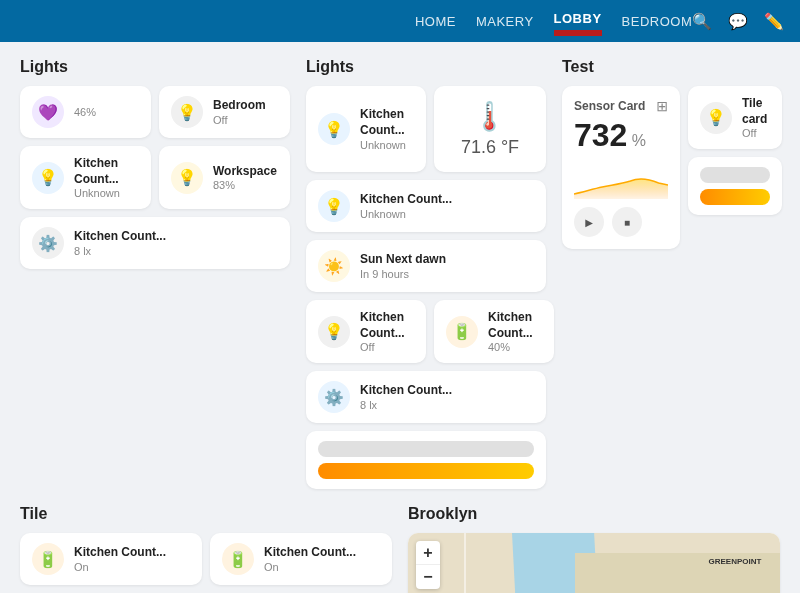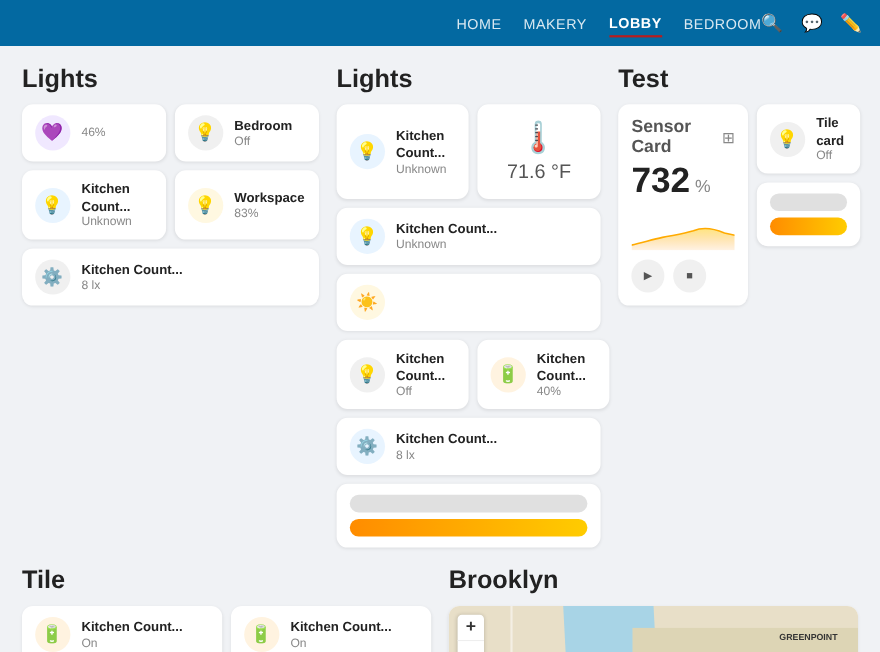--- a/index.html
+++ b/index.html
@@ -18,31 +18,31 @@
     .nav-item {
       color: rgba(255,255,255,0.85);
       font-size: 13px;
       font-weight: 500;
       letter-spacing: 0.5px;
       cursor: pointer;
       padding: 4px 0;
     }
     .nav-item.active {
       color: #fff;
-      border-bottom: 2px solid #b91c1c;
+      border-bottom: 6px solid #b91c1c;
       font-weight: 700;
     }
     .header-icons { display: flex; gap: 16px; align-items: center; }
     .header-icon { color: #fff; cursor: pointer; font-size: 16px; }
 
     
     .main { padding: 16px 20px; background: #f0f2f5; height: calc(593px - 42px); overflow-y: auto; }
 
     
-    .section-title { font-size: 23px; font-weight: 600; color: #222; margin-bottom: 10px; }
+    .section-title { font-size: 16px; font-weight: 600; color: #222; margin-bottom: 10px; }
 
     
     .sections-row { display: flex; gap: 16px; margin-bottom: 16px; }
     .section { flex: 1; }
     .cards-grid { display: flex; flex-wrap: wrap; gap: 8px; }
 
     
     .device-card {
       background: #fff;
       border-radius: 10px;
@@ -76,21 +76,21 @@
     
     .test-section { min-width: 220px; }
     .test-cards { display: flex; flex-direction: column; gap: 8px; }
     .sensor-card {
       background: #fff;
       border-radius: 10px;
       padding: 12px;
       box-shadow: 0 1px 3px rgba(0,0,0,0.08);
     }
     .sensor-card-header { display: flex; justify-content: space-between; align-items: center; margin-bottom: 4px; }
-    .sensor-card-title { font-size: 16px; font-weight: 600; color: #555; }
+    .sensor-card-title { font-size: 12px; font-weight: 600; color: #555; }
     .sensor-icon { font-size: 14px; color: #888; }
     .sensor-value { font-size: 32px; font-weight: 700; color: #222; line-height: 1.1; }
     .sensor-unit { font-size: 16px; color: #888; font-weight: 400; }
     .sensor-chart {
       height: 40px;
       margin: 6px 0 8px;
       position: relative;
       overflow: hidden;
     }
     .sensor-chart svg { width: 100%; height: 100%; }
@@ -282,20 +282,24 @@
             <div class="device-info">
               <span class="device-name">Kitchen Count...</span>
               <span class="device-state">Unknown</span>
             </div>
           </div>
         </div>
 
         <div style="display:flex;gap:8px;">
           <div class="device-card">
             <div class="device-card-icon icon-yellow">☀️</div>
+            <div class="device-info">
+              <span class="device-name">Sun Next dawn</span>
+              <span class="device-state">In 9 hours</span>
+            </div>
           </div>
         </div>
 
         <div style="display:flex;gap:8px;">
           <div class="device-card">
             <div class="device-card-icon icon-gray">💡</div>
             <div class="device-info">
               <span class="device-name">Kitchen Count...</span>
               <span class="device-state">Off</span>
             </div>

